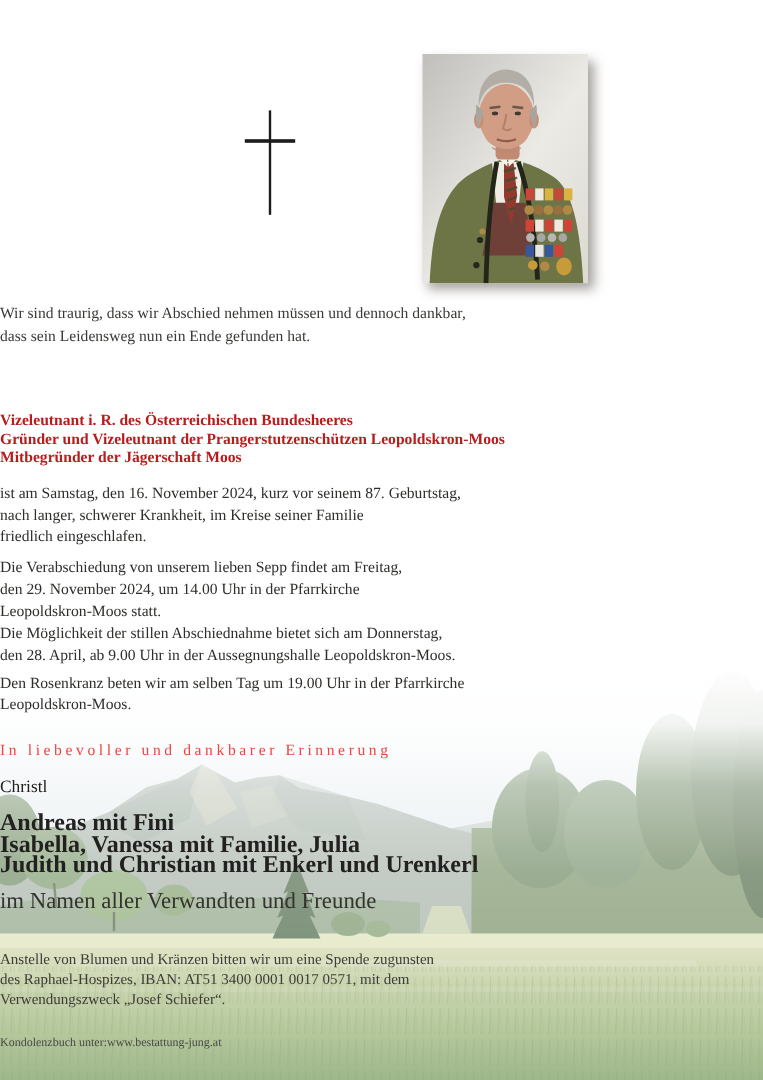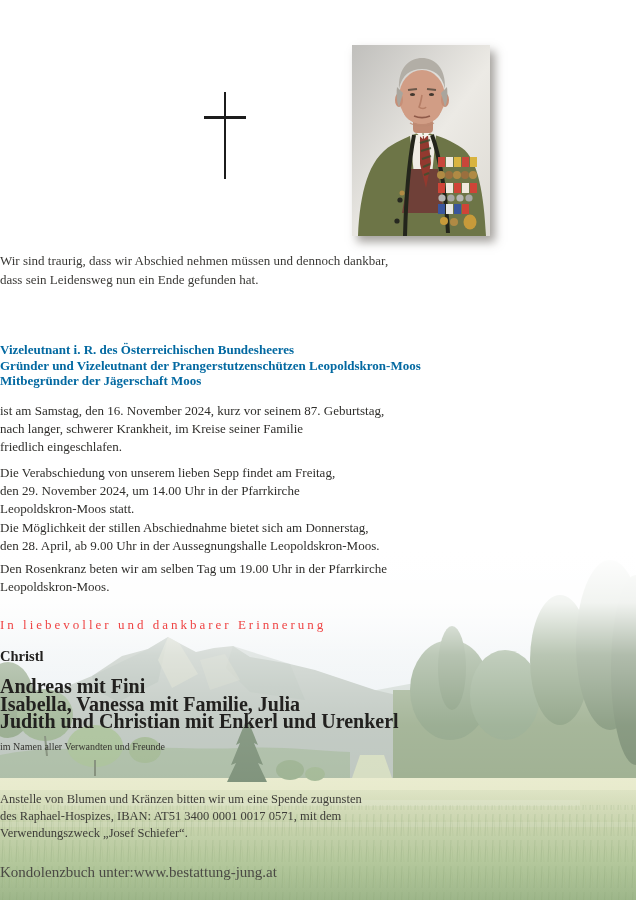--- a/index.html
+++ b/index.html
@@ -19,31 +19,31 @@
     box-shadow:5px 6px 9px rgba(75,70,62,0.5);
     background:#e8e6e1;
   }
   .photo svg{display:block;}
   
   .landscape{position:absolute;left:0;top:550px;width:636px;height:350px;z-index:1;}
   
   .tb{position:absolute;left:0;right:0;z-index:4;}
   .intro      {top:251px;font-size:13px;line-height:19px;color:#3a3936;}
   .name       {top:294px;font-size:36px;letter-spacing:1px;word-spacing:7px;color:#1d1c1a;}
-  .titles     {top:342px;font-size:13px;line-height:15.5px;font-weight:bold;color:#0369a1;}
+  .titles     {top:342px;font-size:13px;line-height:15.5px;font-weight:bold;color:#b91c1c;}
   .passing    {top:402px;font-size:13px;line-height:18px;}
   .farewell   {top:464px;font-size:13px;line-height:18px;}
   .viewing    {top:519px;font-size:13px;line-height:18px;}
   .rosary     {top:560px;font-size:13px;line-height:18px;}
   .remember   {top:617px;font-size:13px;letter-spacing:3px;color:#ef4444;}
-  .wife       {top:648px;font-size:14.5px;font-weight:bold;color:#22211f;}
+  .wife       {top:648px;font-size:14.5px;font-weight:normal;color:#22211f;}
   .family     {top:678px;font-size:20px;line-height:17.5px;font-weight:bold;color:#22211f;}
-  .closing    {top:741px;font-size:10px;color:#34332f;}
+  .closing    {top:741px;font-size:19px;color:#34332f;}
   .donation   {top:791px;font-size:12.5px;line-height:17px;color:#3d3c38;}
-  .footnote   {top:864px;font-size:15px;color:#4a4944;}
+  .footnote   {top:864px;font-size:10px;color:#4a4944;}
 </style>
 </head>
 <body>
 
 <div class="sheet">
 
   <svg class="landscape" viewBox="0 0 636 350" aria-hidden="true">
     <defs>
       <linearGradient id="skyG" x1="0" y1="0" x2="0" y2="1">
         <stop offset="0" stop-color="#f3f6f7"></stop>

